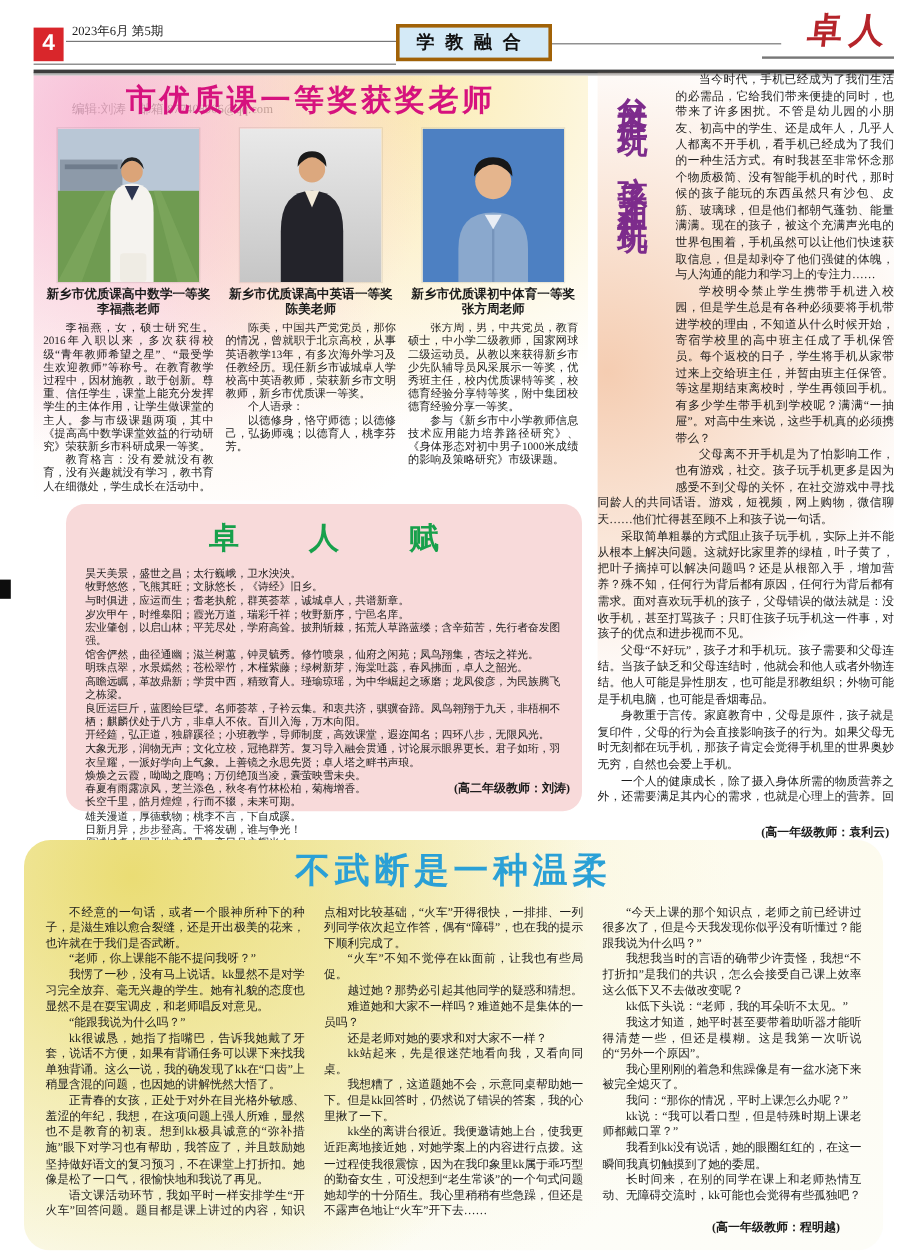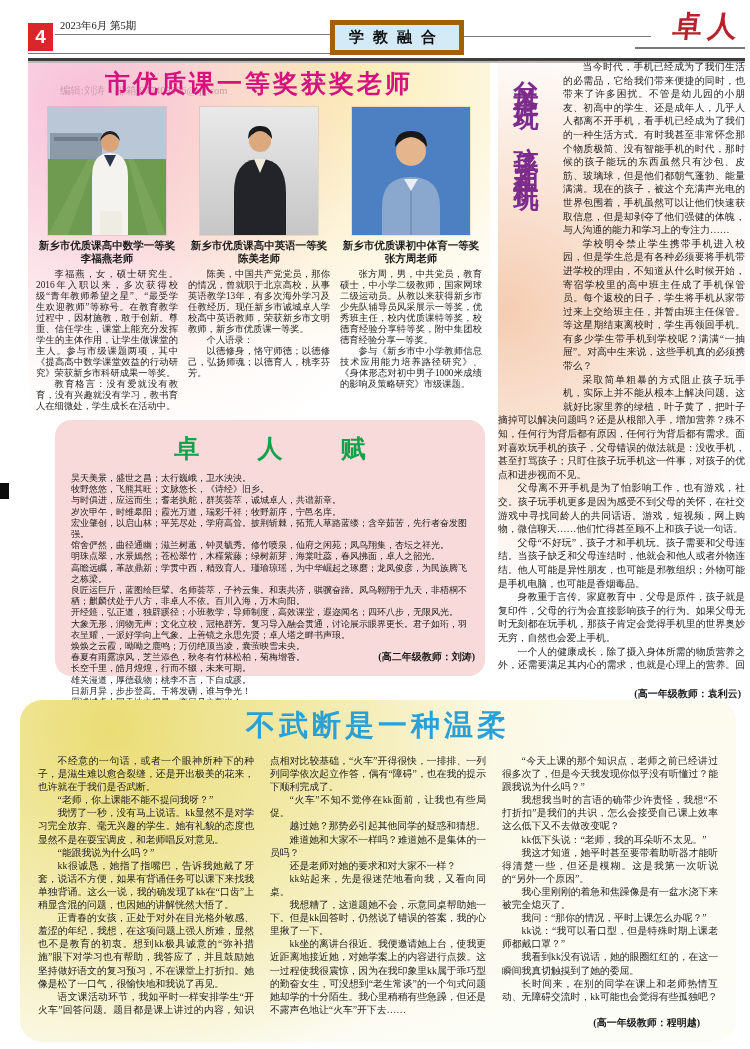--- a/index.html
+++ b/index.html
@@ -8,21 +8,21 @@
   
   .hdr{position:absolute;left:28px;top:14px;width:717px;height:44px;}
   .pagenum{position:absolute;left:0;top:9px;width:25px;height:28px;background:#d9262b;
            color:#fff;font-weight:bold;font-size:19px;display:flex;align-items:center;justify-content:center;
            font-family:"Liberation Sans","DejaVu Sans",sans-serif;}
   .issue{position:absolute;left:32px;top:5px;font-size:10.5px;white-space:nowrap;}
   .editor{position:absolute;left:32px;top:23px;font-size:10.5px;white-space:nowrap;margin-top:47px;}
   .hline-a{position:absolute;left:27px;top:20px;width:275px;border-top:1px solid #777;}
   .hline-b{position:absolute;left:0;top:39px;width:302px;border-top:1px solid #777;}
   .hline-c{position:absolute;left:398px;top:22px;width:225px;border-top:1px solid #777;}
-  .secbox{position:absolute;left:302px;top:6px;background:#d4eaf7;border:5px solid #a16207;
+  .secbox{position:absolute;left:302px;top:6px;background:#d4eaf7;border:3px solid #a16207;
           padding:3px 14px;font-size:15px;font-weight:bold;letter-spacing:9px;color:#111;}
   .masthead{position:absolute;right:2px;top:-2px;color:#b5242a;font-size:29px;font-weight:bold;
             transform:skewX(-6deg);letter-spacing:6px;line-height:1;}
   .mast-line{position:absolute;right:0;top:33px;width:110px;border-top:2px solid #777;}
   .hdr-rule{position:absolute;left:28px;top:58px;width:717px;border-top:3px solid #3c3c3c;box-shadow:0 2px 0 #b9b9b9;}
   .fold-mark{position:absolute;left:0;top:483px;width:9px;height:16px;background:#0d0d0d;}
   
   .award{position:absolute;left:28px;top:63px;width:462px;height:354px;
     background:
       radial-gradient(circle at 55px 34px, rgba(246,178,208,.8), rgba(246,178,208,0) 55%),
@@ -189,22 +189,22 @@
   </section>
 
   <section class="phone">
     <div class="phone-text">
       <div class="vtitle">
         <span>父母不好玩　孩子才和手机玩</span>
       </div>
       <div>
           <div class="para">当今时代，手机已经成为了我们生活的必需品，它给我们带来便捷的同时，也带来了许多困扰。不管是幼儿园的小朋友、初高中的学生、还是成年人，几乎人人都离不开手机，看手机已经成为了我们的一种生活方式。有时我甚至非常怀念那个物质极简、没有智能手机的时代，那时候的孩子能玩的东西虽然只有沙包、皮筋、玻璃球，但是他们都朝气蓬勃、能量满满。现在的孩子，被这个充满声光电的世界包围着，手机虽然可以让他们快速获取信息，但是却剥夺了他们强健的体魄，与人沟通的能力和学习上的专注力……</div>
           <div class="para">学校明令禁止学生携带手机进入校园，但是学生总是有各种必须要将手机带进学校的理由，不知道从什么时候开始，寄宿学校里的高中班主任成了手机保管员。每个返校的日子，学生将手机从家带过来上交给班主任，并暂由班主任保管。等这星期结束离校时，学生再领回手机。有多少学生带手机到学校呢？满满“一抽屉”。对高中生来说，这些手机真的必须携带么？</div>
+          <div class="para">父母离不开手机是为了怕影响工作，也有游戏，社交。孩子玩手机更多是因为感受不到父母的关怀，在社交游戏中寻找同龄人的共同话语。游戏，短视频，网上购物，微信聊天……他们忙得甚至顾不上和孩子说一句话。</div>
           <div class="para">采取简单粗暴的方式阻止孩子玩手机，实际上并不能从根本上解决问题。这就好比家里养的绿植，叶子黄了，把叶子摘掉可以解决问题吗？还是从根部入手，增加营养？殊不知，任何行为背后都有原因，任何行为背后都有需求。面对喜欢玩手机的孩子，父母错误的做法就是：没收手机，甚至打骂孩子；只盯住孩子玩手机这一件事，对孩子的优点和进步视而不见。</div>
-          <div class="para">父母离不开手机是为了怕影响工作，也有游戏，社交。孩子玩手机更多是因为感受不到父母的关怀，在社交游戏中寻找同龄人的共同话语。游戏，短视频，网上购物，微信聊天……他们忙得甚至顾不上和孩子说一句话。</div>
           <div class="para">父母“不好玩”，孩子才和手机玩。孩子需要和父母连结。当孩子缺乏和父母连结时，他就会和他人或者外物连结。他人可能是异性朋友，也可能是邪教组织；外物可能是手机电脑，也可能是香烟毒品。</div>
           <div class="para">身教重于言传。家庭教育中，父母是原件，孩子就是复印件，父母的行为会直接影响孩子的行为。如果父母无时无刻都在玩手机，那孩子肯定会觉得手机里的世界奥妙无穷，自然也会爱上手机。</div>
           <div class="para">一个人的健康成长，除了摄入身体所需的物质营养之外，还需要满足其内心的需求，也就是心理上的营养。回到最初的问题，对于高中生来说，真的有必要带手机来学校吗？他们大都是没有获得足够的生命底层所需要的心理营养吧？河水只有填平了低洼，才能继续向前奔流。如果孩子的内在需求不被满足，那么他就不可能去创造美好。所以，看清楚孩子行为背后的需求，做一个“好玩”的父母，给予孩子足够的心理营养吧！</div>
         </div>
     </div>
     <div class="phone-by">(高一年级教师：袁利云)</div>
   </section>
 
   <section class="kind">
     <h2 class="kind-title">不武断是一种温柔</h2>

